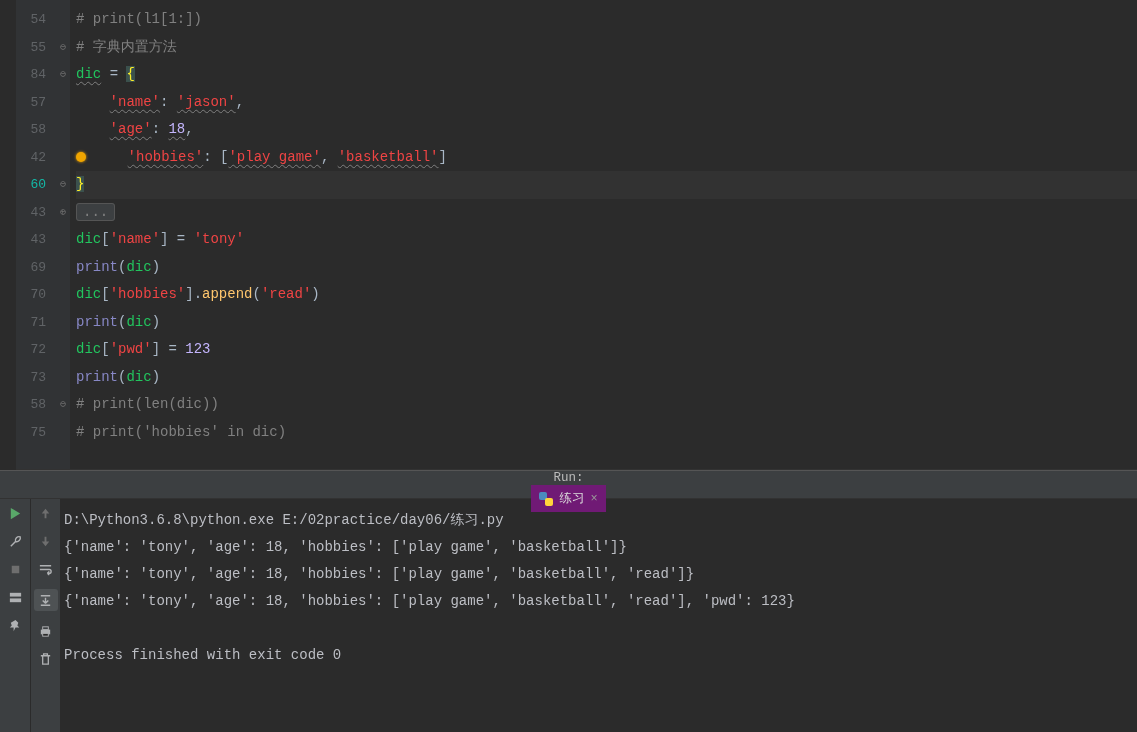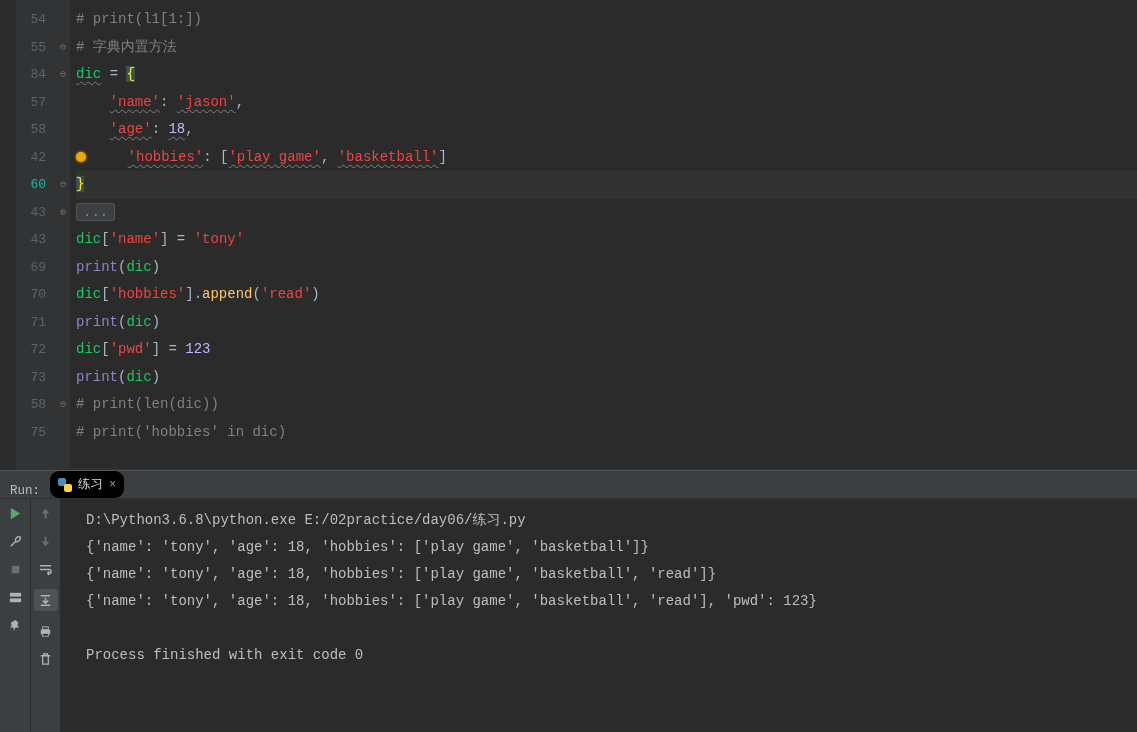--- a/index.html
+++ b/index.html
@@ -77,30 +77,31 @@
     height: 262px;
     display: flex;
     flex-direction: column;
     background: #2b2b2b;
     border-top: 1px solid #555;
   }
   .run-tabs {
     height: 28px;
     background: #3c3f41;
     display: flex;
-    align-items: flex-end;
+    align-items: center;
     font-size: 12.5px;
     color: #bbb;
     border-bottom:1px solid #323232;
+    flex-direction:column;
   }
   .run-label { padding: 0 10px; color:#bbbbbb;}
   .run-tab {
     display:flex; align-items:center; gap:6px;
     padding:12px 8px; height:100%;
-    background:#000000; color:#dcdcdc;border-radius:9px;
+    background:#701a75; color:#dcdcdc;
   }
   .py-icon {
     width:14px; height:14px; position:relative;
   }
   .py-icon::before, .py-icon::after{
     content:""; position:absolute; width:8px; height:8px; border-radius:2px;
   }
   .py-icon::before{background:#4b8bbe; top:0; left:0;}
   .py-icon::after{background:#ffd43b; bottom:0; right:0;}
   .tab-close { color:#999; font-size:12px; cursor:pointer;}
@@ -115,21 +116,21 @@
   .run-tool-col2 {
     width:30px; background:#3c3f41;
     display:flex; flex-direction:column; align-items:center;
     padding-top:6px; gap:12px;
     border-left:1px solid #2b2b2b;
   }
   .ticon { width:16px; height:16px; display:flex; align-items:center; justify-content:center; color:#afb1b3; cursor:pointer;}
   .ticon.sel { background:#4e5254; width:24px; height:22px; border-radius:3px;}
   .ticon svg{ width:15px; height:15px; }
   .console {
-    flex:1; padding:8px 26px; color:#bcbec4; white-space:pre;
+    flex:1; padding:8px 4px; color:#bcbec4; white-space:pre;
     font-size:14px; line-height:27px;
   }
 </style>
 </head>
 <body>
 
 <div class="editor-area">
   <div class="gutter" id="gutter">
       <div class="lineno">54</div>
       <div class="lineno">55</div>

